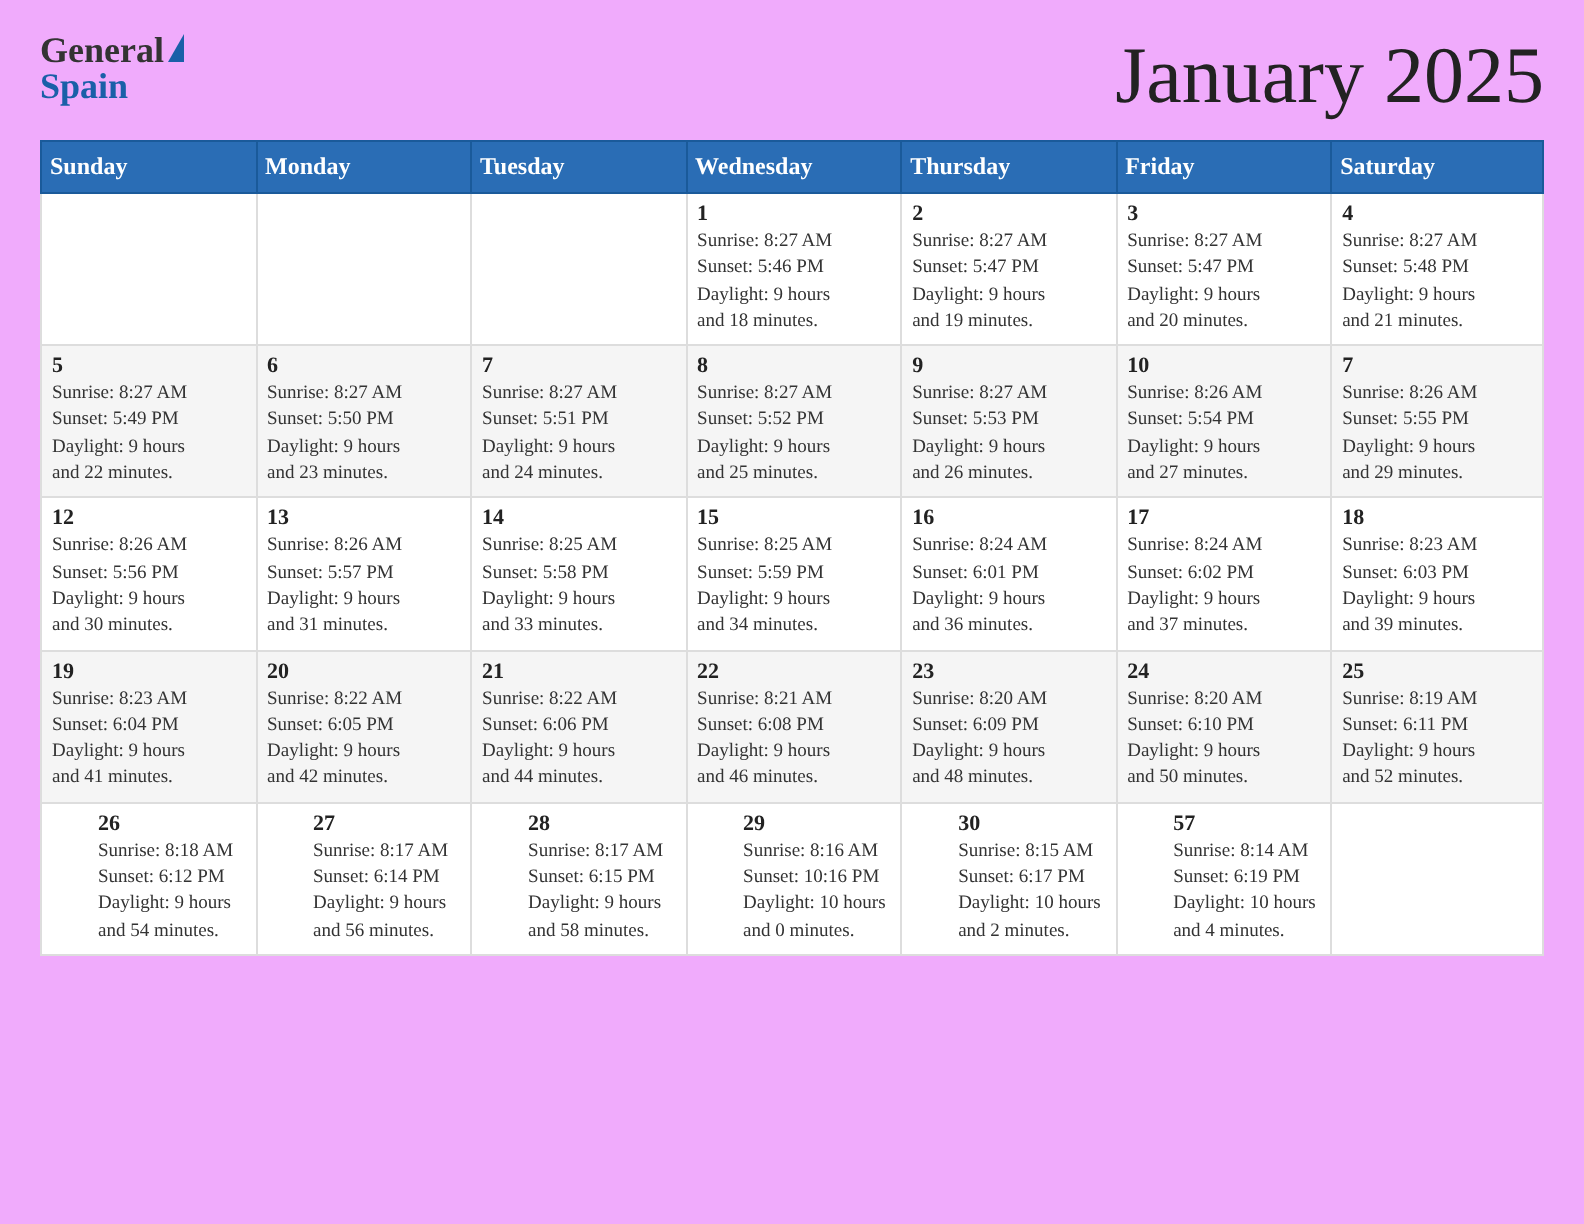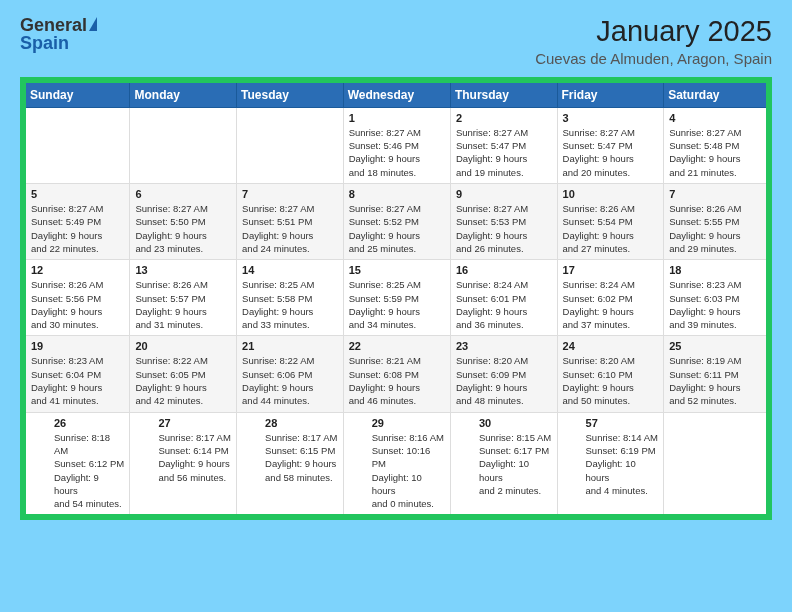--- a/index.html
+++ b/index.html
@@ -5,22 +5,23 @@
     * { box-sizing: border-box; margin: 0; padding: 0; }
     body {
       font-family: Arial, sans-serif;
       background: #fff;
       width: 792px;
       min-height: 612px;
     }
     .page {
       width: 792px;
       min-height: 612px;
-      background: #7dd3fc;
+      background: #f0abfc;
       padding: 16px 20px 16px 20px;
+      font-family: Liberation Serif, serif;
     }
     .header {
       display: flex;
       justify-content: space-between;
       align-items: flex-start;
       margin-bottom: 10px;
     }
     .logo {
       display: flex;
       flex-direction: column;
@@ -49,34 +50,34 @@
       border-left: 8px solid transparent;
       border-bottom: 14px solid #1a5fa8;
       display: inline-block;
       margin-left: 2px;
       margin-bottom: 2px;
     }
     .title-section {
       text-align: right;
     }
     .month-title {
-      font-size: 29px;
+      font-size: 40px;
       font-weight: normal;
       color: #222;
       line-height: 1.1;
     }
     .location-title {
       font-size: 15px;
       color: #555;
       margin-top: 2px;
     }
     .calendar {
       width: 100%;
       border-collapse: collapse;
-      border: 6px solid #22c55e;
+      border: 1px solid #22c55e;
     }
     .calendar th {
       background: #2a6db5;
       color: #fff;
       font-size: 12px;
       font-weight: bold;
       padding: 5px 4px;
       text-align: left;
       border: 1px solid #1a5a9a;
     }
@@ -125,21 +126,20 @@
   <div class="header">
     <div class="logo">
       <div class="logo-text">
         <span class="logo-general">General</span>
         <span class="logo-triangle"></span>
       </div>
       <span class="logo-blue">Spain</span>
     </div>
     <div class="title-section">
       <div class="month-title">January 2025</div>
-      <div class="location-title">Cuevas de Almuden, Aragon, Spain</div>
     </div>
   </div>
 
   <table class="calendar">
     <thead>
       <tr>
       <th>Sunday</th>
           <th>Monday</th>
           <th>Tuesday</th>
           <th>Wednesday</th>

